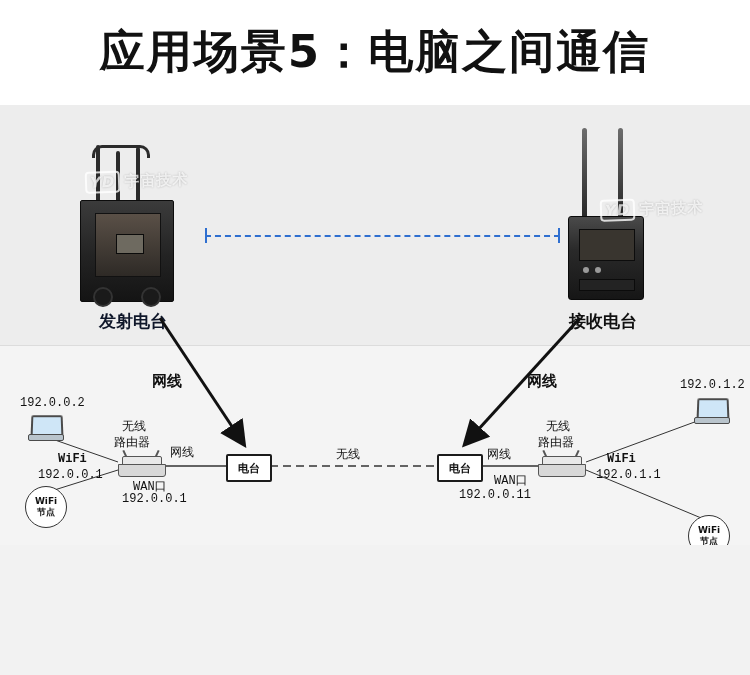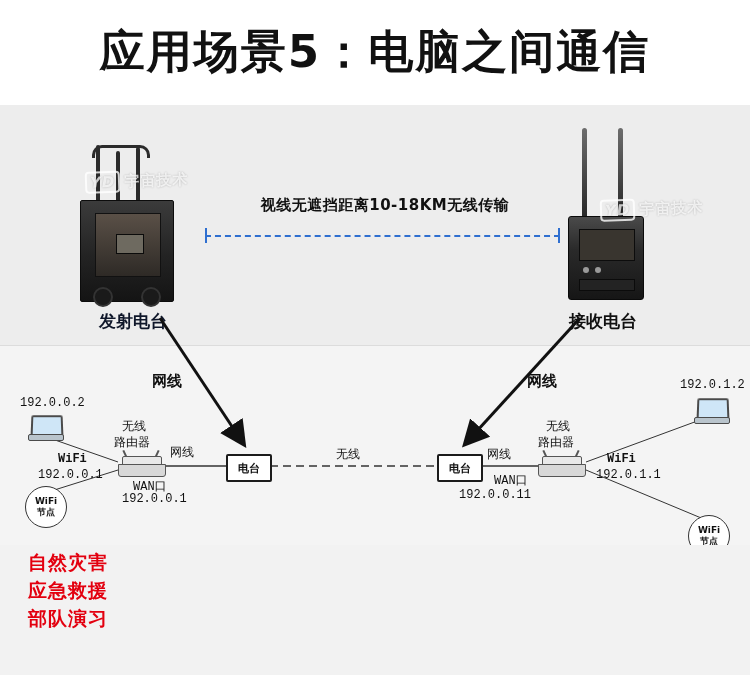--- a/index.html
+++ b/index.html
@@ -242,21 +242,20 @@
     </div>
   </div>
 
   <div class="wm w1">
     <span class="yd">YD</span><span>宇宙技术</span>
   </div>
   <div class="wm w2">
     <span class="yd">YD</span><span>宇宙技术</span>
   </div>
 
-  <div class="link-label">视线无遮挡距离10-18KM无线传输</div>
   <div class="link-line"></div>
   <div class="link-cap l"></div>
   <div class="link-cap r"></div>
 
   <div class="label-tx">发射电台</div>
   <div class="label-rx">接收电台</div>
 
   <div class="net-band"></div>
 
   <svg class="netsvg" viewBox="0 0 750 675">
@@ -339,19 +338,14 @@
     <div class="lid"></div>
     <div class="base"></div>
   </div>
 
   <div class="wifinode" style="left:688px;top:515px;">
     <span class="w1">WiFi</span>
     <span class="w1">节点</span>
   </div>
 
   <div class="bottom"></div>
-  <div class="red-block">
-    <div>自然灾害</div>
-    <div>应急救援</div>
-    <div>部队演习</div>
-  </div>
 
 </div>
 
 </body></html>

